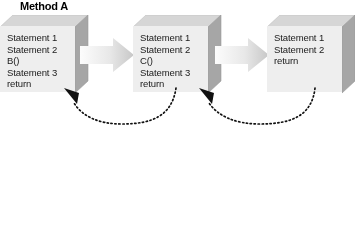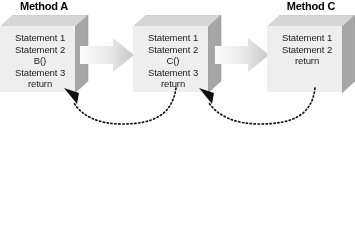--- a/index.html
+++ b/index.html
@@ -74,21 +74,20 @@
     left: 7px;
     top: 6px;
     right: 2px;
   }
   .stmt {
     font-size: 9.5px;
     line-height: 11.6px;
     color: #1a1a1a;
     white-space: nowrap;
     letter-spacing: -0.1px;
-    text-align: center;
   }
 
   
   .fwd-arrow {
     position: absolute;
     top: 38px;
     width: 54px;
     height: 34px;
   }
   .fwd-arrow svg { display: block; }
@@ -175,21 +174,20 @@
           <stop offset="0%" stop-color="#fcfcfc"></stop>
           <stop offset="55%" stop-color="#e8e8e8"></stop>
           <stop offset="100%" stop-color="#c7c7c7"></stop>
         </linearGradient>
       </defs>
       <polygon points="0,8 33,8 33,0 54,17 33,34 33,26 0,26" fill="url(#gradB)"></polygon>
     </svg>
   </div>
 
   <div class="method-group" style="left:267px;">
-    <div class="method-title">Method C</div>
     <div class="cuboid">
       <div class="face-top">
         <svg width="88" height="13" viewBox="0 0 88 13">
           <polygon points="0,12 13,0 88,0 75,12" fill="#d6d6d6" stroke="#bfbfbf" stroke-width="0.6"></polygon>
         </svg>
       </div>
       <div class="face-side">
         <svg width="14" height="82" viewBox="0 0 14 82">
           <polygon points="0,12 13,0 13,66 0,78" fill="#a6a6a6" stroke="#9a9a9a" stroke-width="0.6"></polygon>
         </svg>

